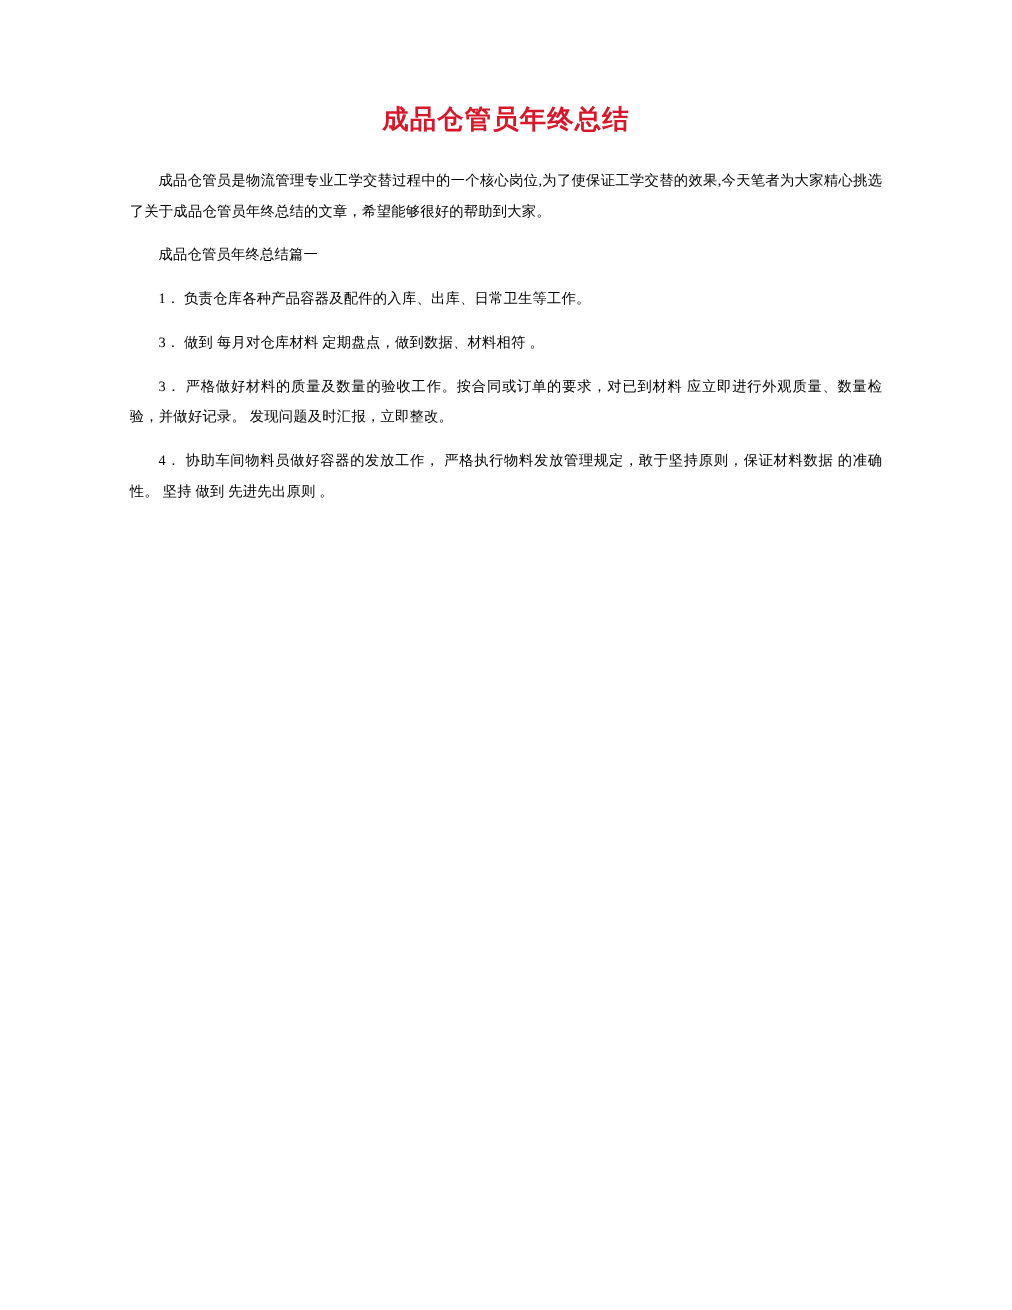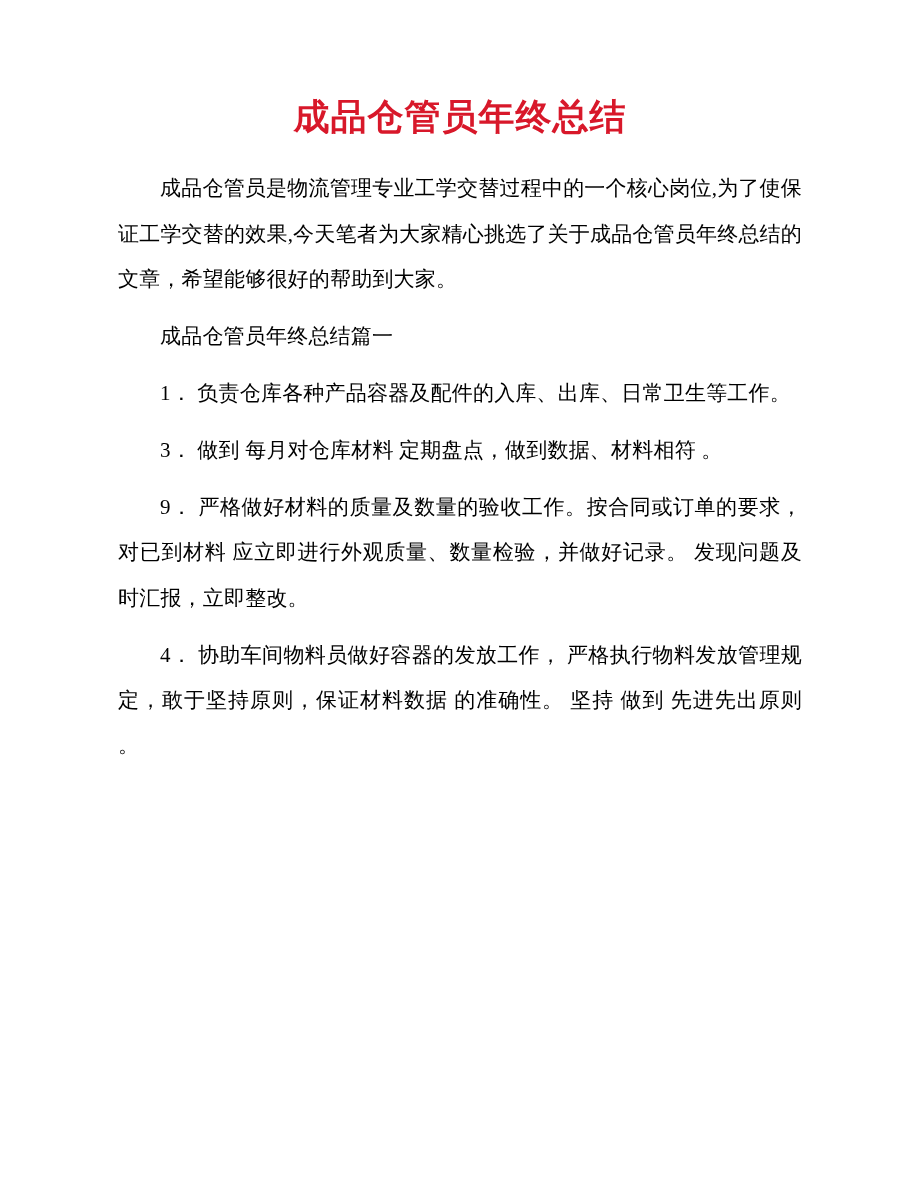--- a/index.html
+++ b/index.html
@@ -18,28 +18,28 @@
     width: 920px;
     height: 1191px;
     box-sizing: border-box;
     padding: 92px 118px 60px 118px;
     position: relative;
   }
   .doc-title {
     color: #d8182a;
     font-family: "Liberation Sans", "DejaVu Sans", sans-serif;
     font-weight: bold;
-    font-size: 36px;
+    font-size: 24px;
     text-align: center;
     letter-spacing: 1px;
     margin: 0 0 24px 0;
     line-height: 1.4;
   }
   .para {
-    font-size: 21px;
+    font-size: 13px;
     line-height: 2.15;
     text-align: justify;
     text-justify: inter-ideograph;
     margin: 0 0 12px 0;
     letter-spacing: 0.2px;
   }
   .indent {
     text-indent: 2em;
   }
   .indent-sub {
@@ -55,18 +55,18 @@
 
   <p class="para indent">成品仓管员是物流管理专业工学交替过程中的一个核心岗位,为了使保证工学交替的效果,今天笔者为大家精心挑选了关于成品仓管员年终总结的文章，希望能够很好的帮助到大家。</p>
 
   <p class="para indent">成品仓管员年终总结篇一</p>
 
 
   <p class="para indent-sub">1． 负责仓库各种产品容器及配件的入库、出库、日常卫生等工作。</p>
 
   <p class="para indent-sub">3． 做到 每月对仓库材料 定期盘点，做到数据、材料相符 。</p>
 
-  <p class="para indent-sub">9． 严格做好材料的质量及数量的验收工作。按合同或订单的要求，对已到材料 应立即进行外观质量、数量检验，并做好记录。 发现问题及时汇报，立即整改。</p>
+  <p class="para indent-sub">3． 严格做好材料的质量及数量的验收工作。按合同或订单的要求，对已到材料 应立即进行外观质量、数量检验，并做好记录。 发现问题及时汇报，立即整改。</p>
 
   <p class="para indent-sub">4． 协助车间物料员做好容器的发放工作， 严格执行物料发放管理规定，敢于坚持原则，保证材料数据 的准确性。 坚持 做到 先进先出原则 。</p>
 
 
 </div>
 
 </body></html>

